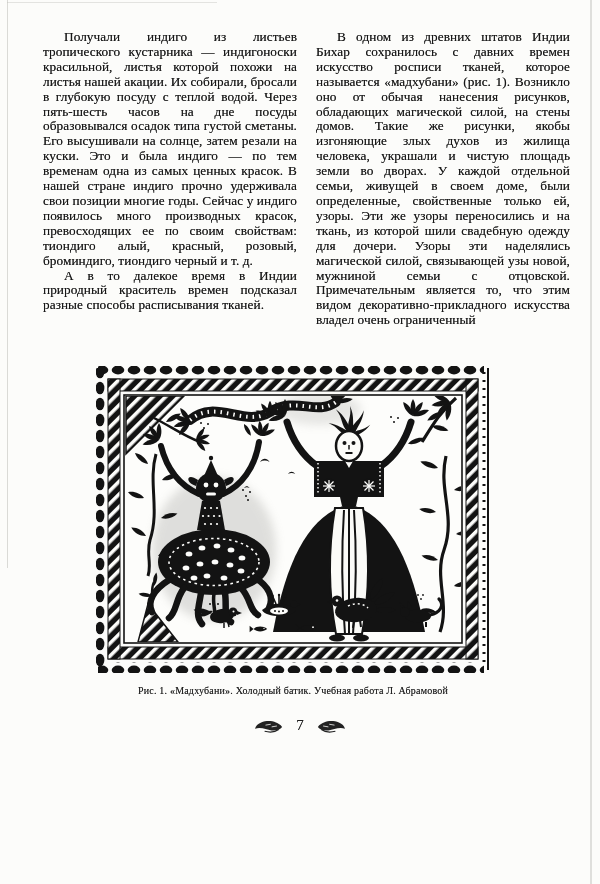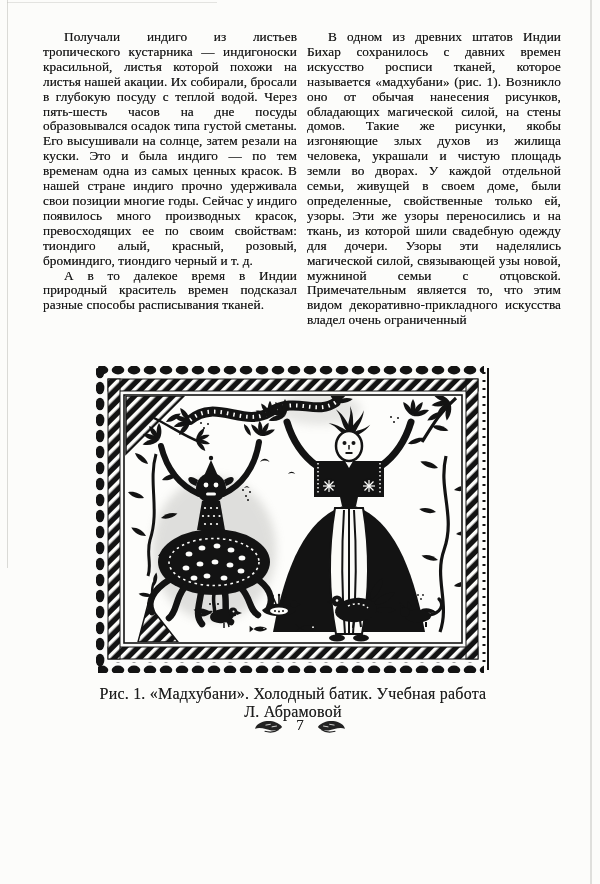--- a/index.html
+++ b/index.html
@@ -10,38 +10,38 @@
     overflow:hidden;
   }
   .page{position:relative;width:600px;height:884px;background:#fcfcfa;}
   .scan-edge{position:absolute;background:#bdbdb8;}
   .scan-edge.left{left:7px;top:0;width:1px;height:568px;opacity:.55;}
   .scan-edge.right{left:590px;top:0;width:2px;height:884px;opacity:.45;}
   .scan-edge.top{left:7px;top:2px;width:210px;height:1px;opacity:.4;}
 
   .columns{
     position:absolute;top:30px;left:43px;width:527px;
-    display:flex;gap:10px;
+    display:flex;gap:19px;
   }
   .col{width:254px;}
   .para{
     margin:0;
     font-size:13.3px;line-height:14.9px;
     text-align:justify;text-indent:21px;
     color:#171717;
     text-shadow:0 0 .35px rgba(25,25,25,.65);
     letter-spacing:.05px;
   }
   .para + .para{margin-top:0;}
 
   figure.figure{position:absolute;top:364px;left:94px;margin:0;width:398px;}
   figure.figure svg.illustration{display:block;filter:blur(.22px);}
   figcaption{
     margin-top:9px;text-align:center;
-    font-size:16px;color:#1d1d1d;letter-spacing:.2px;
+    font-size:10px;color:#1d1d1d;letter-spacing:.2px;
     text-shadow:0 0 .3px rgba(25,25,25,.6);
   }
 
   .footer-row{
     position:absolute;top:717px;left:0;width:600px;
     display:flex;justify-content:center;align-items:center;gap:12px;
   }
   .page-number{font-size:15px;color:#1d1d1d;text-shadow:0 0 .3px rgba(25,25,25,.6);}
   .fleuron{display:block;}
 </style>

